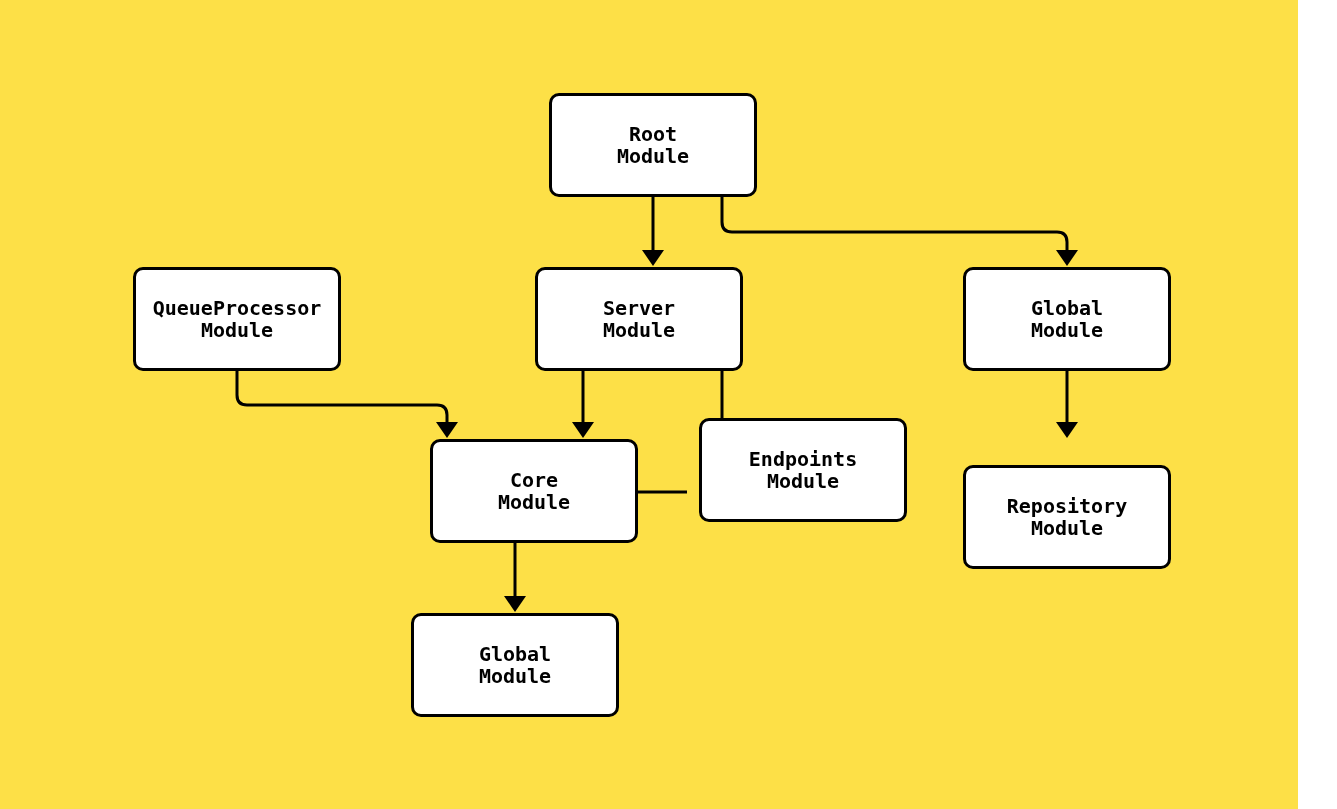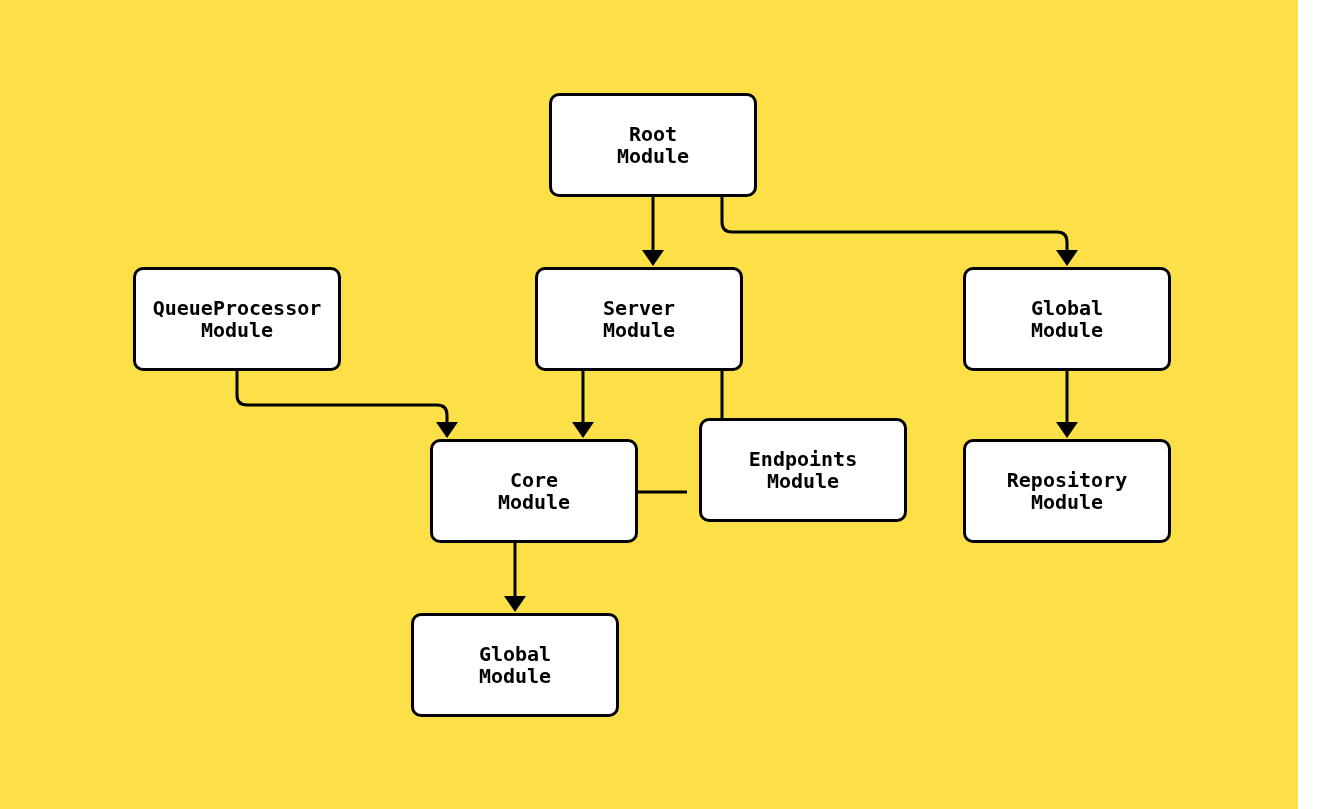--- a/index.html
+++ b/index.html
@@ -121,21 +121,21 @@
   <div class="node" style="left:430px; top:439px;">
     <span>Core</span>
     <span>Module</span>
   </div>
 
   <div class="node" style="left:687px; top:418px;margin-left:12px;">
     <span>Endpoints</span>
     <span>Module</span>
   </div>
 
-  <div class="node" style="left:963px; top:439px;">
+  <div class="node" style="left:963px; top:465px;">
     <span>Repository</span>
     <span>Module</span>
   </div>
 
   <div class="node" style="left:411px; top:613px;">
     <span>Global</span>
     <span>Module</span>
   </div>
 
 </div>

